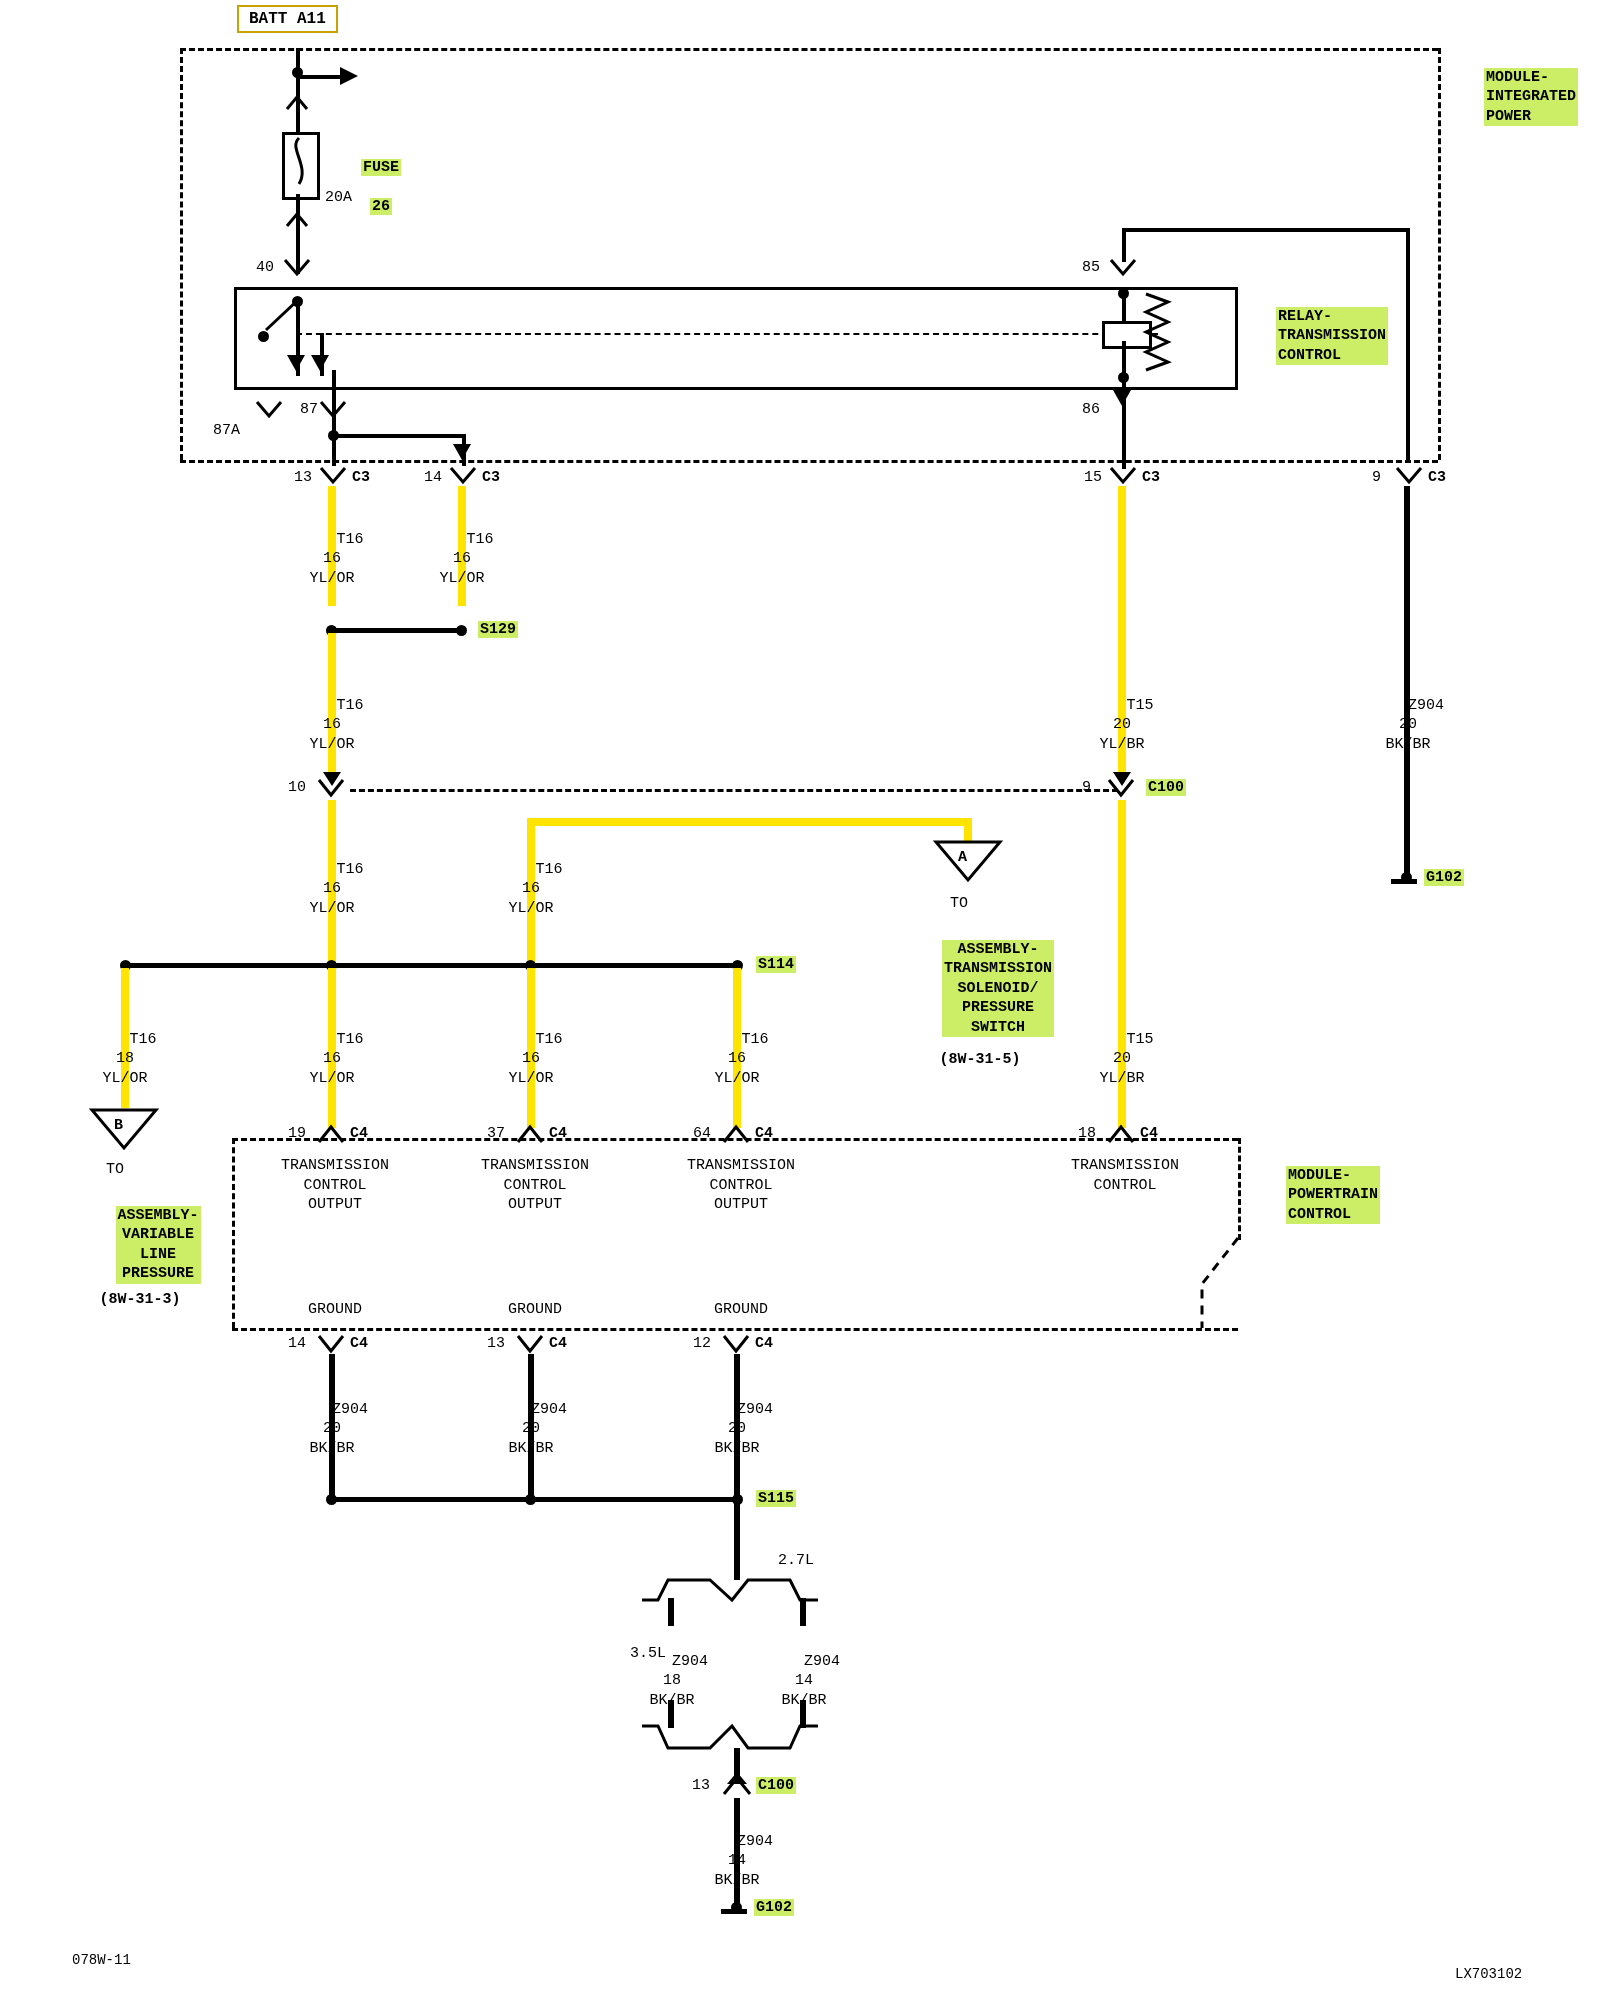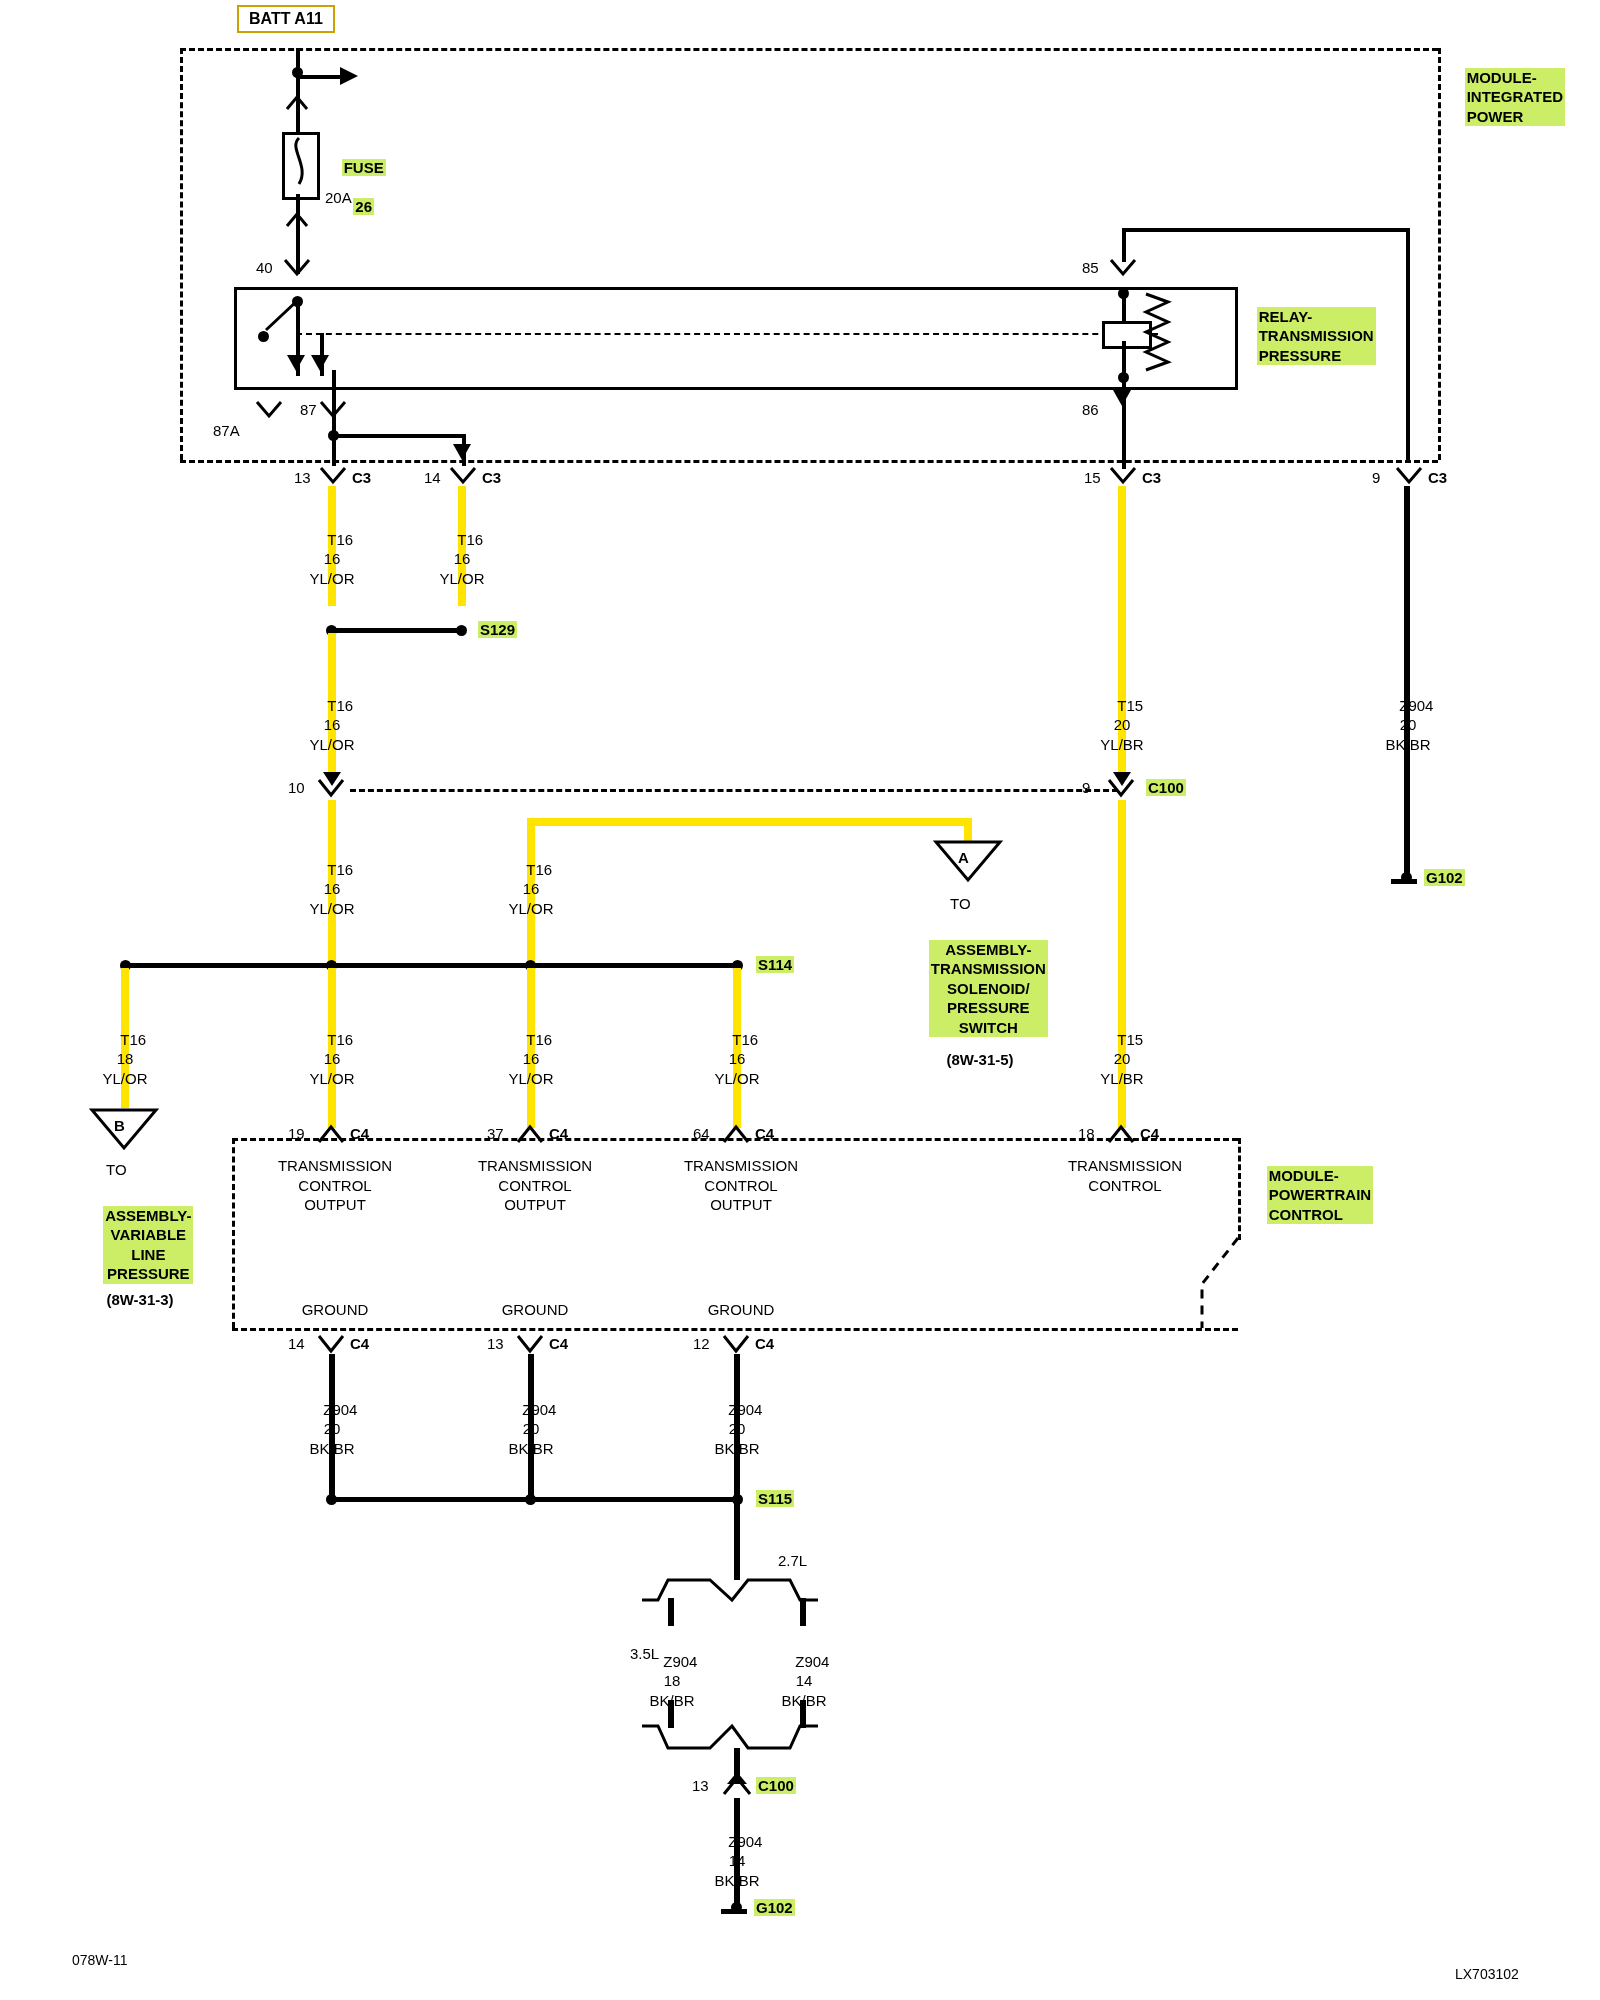--- a/index.html
+++ b/index.html
@@ -1,17 +1,17 @@
 <!DOCTYPE html>
 <html><head>
 <meta charset="utf-8">
 <style>
   html,body{margin:0;padding:0;background:#ffffff;}
   body{width:1600px;height:2000px;position:relative;font-family:"Liberation Sans",sans-serif;}
-  #sheet{position:absolute;left:0;top:0;width:1600px;height:2000px;}
+  #sheet{position:absolute;left:0;top:0;width:1600px;height:2000px;font-family:Liberation Mono, monospace;}
   .abs{position:absolute;}
   .b{font-weight:bold;}
   .hl{background:#ccee66;padding:0 2px;font-weight:bold;}
   .blue{color:#2222aa;font-size:14px;}
   .wire-y{position:absolute;background:#ffe400;}
   .ln{position:absolute;background:#000;}
   .dash-h{position:absolute;height:0;border-top:3px dashed #000;}
   .dash-v{position:absolute;width:0;border-left:3px dashed #000;}
   .dot{position:absolute;width:11px;height:11px;background:#000;border-radius:50%;}
   .battbox{position:absolute;border:2px solid #c8a200;background:#fff;padding:3px 10px;font-weight:bold;font-size:16px;}
@@ -103,21 +103,21 @@
     <polyline points="1,2 13,16 25,2" fill="none" stroke="#000" stroke-width="3"></polyline>
   </svg>
   <div class="lbl" style="left:1082px;top:258px;">85</div>
   <div class="ln" style="left:1122px;top:228px;width:4px;height:34px;"></div>
   <div class="ln" style="left:1122px;top:228px;width:288px;height:4px;"></div>
   <div class="ln" style="left:1406px;top:228px;width:4px;height:232px;"></div>
 
   <div class="lbl b" style="left:1240px;top:287px;text-align:left;">
     <span class="hl" style="white-space:pre-line;display:inline-block;">RELAY-
 TRANSMISSION
-PRESSURE</span>
+CONTROL</span>
   </div>
 
   <svg style="left:256px;top:400px;width:28px;height:22px;">
     <polyline points="1,2 13,16 25,2" fill="none" stroke="#000" stroke-width="3"></polyline>
   </svg>
   <div class="lbl" style="left:213px;top:421px;">87A</div>
   <svg style="left:320px;top:400px;width:28px;height:22px;">
     <polyline points="1,2 13,16 25,2" fill="none" stroke="#000" stroke-width="3"></polyline>
   </svg>
   <div class="lbl" style="left:300px;top:400px;">87</div>

